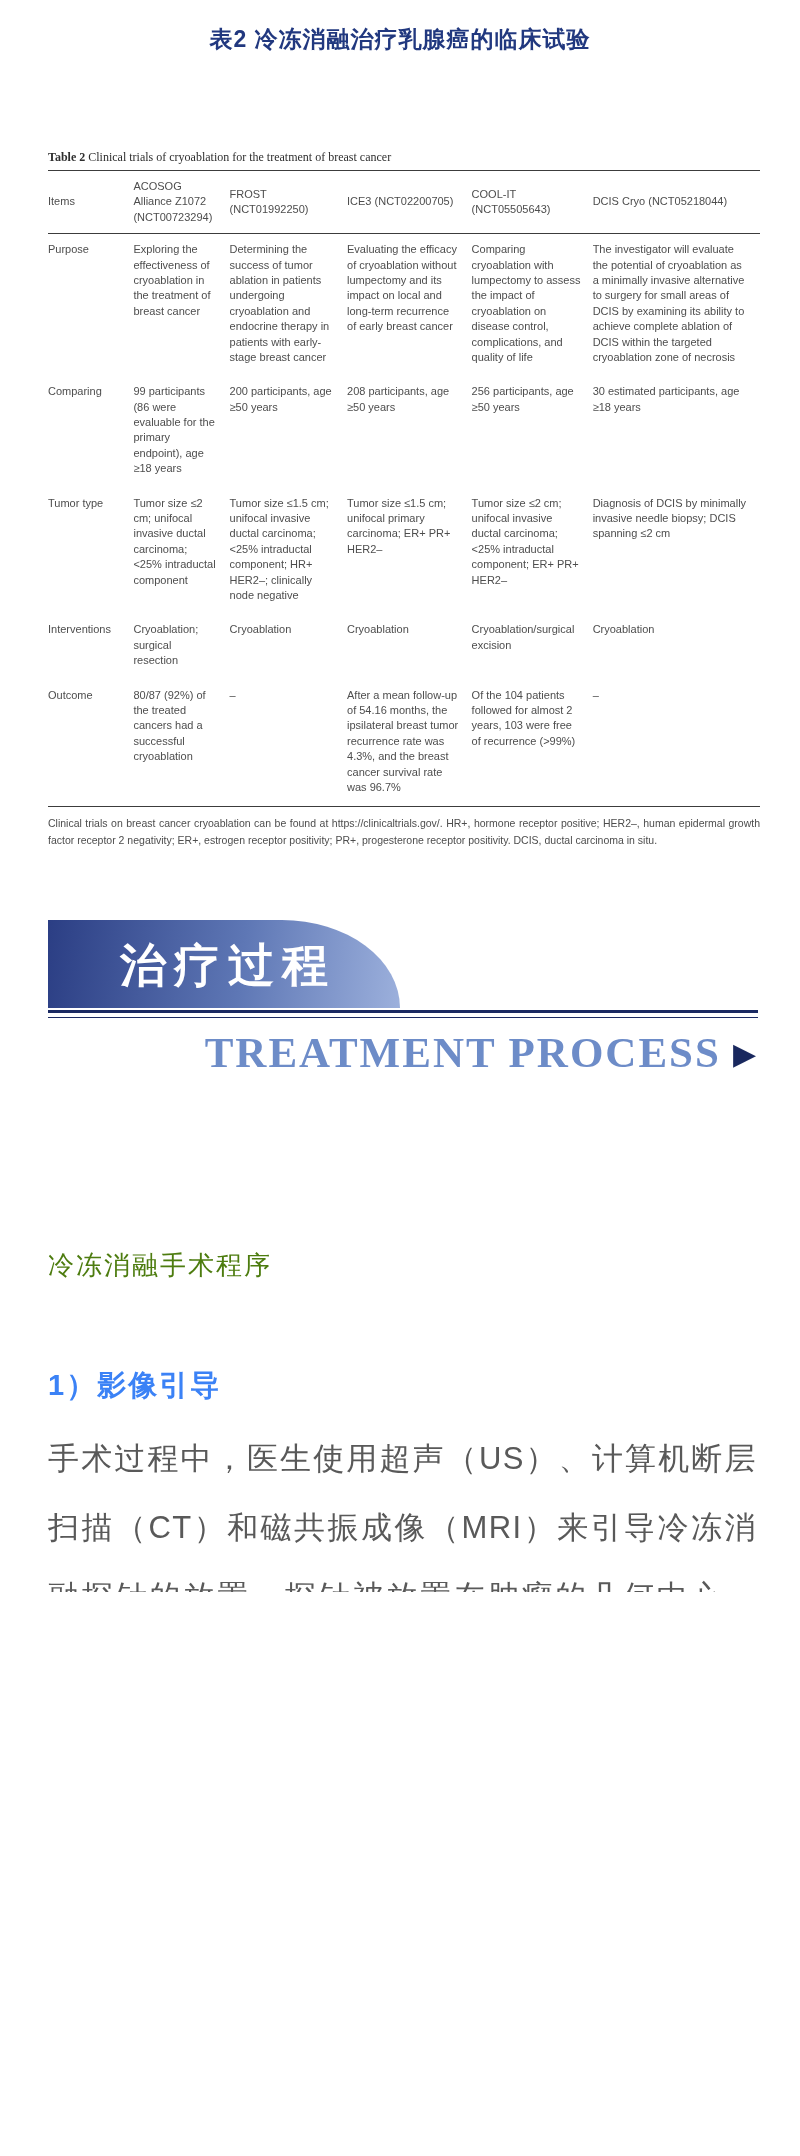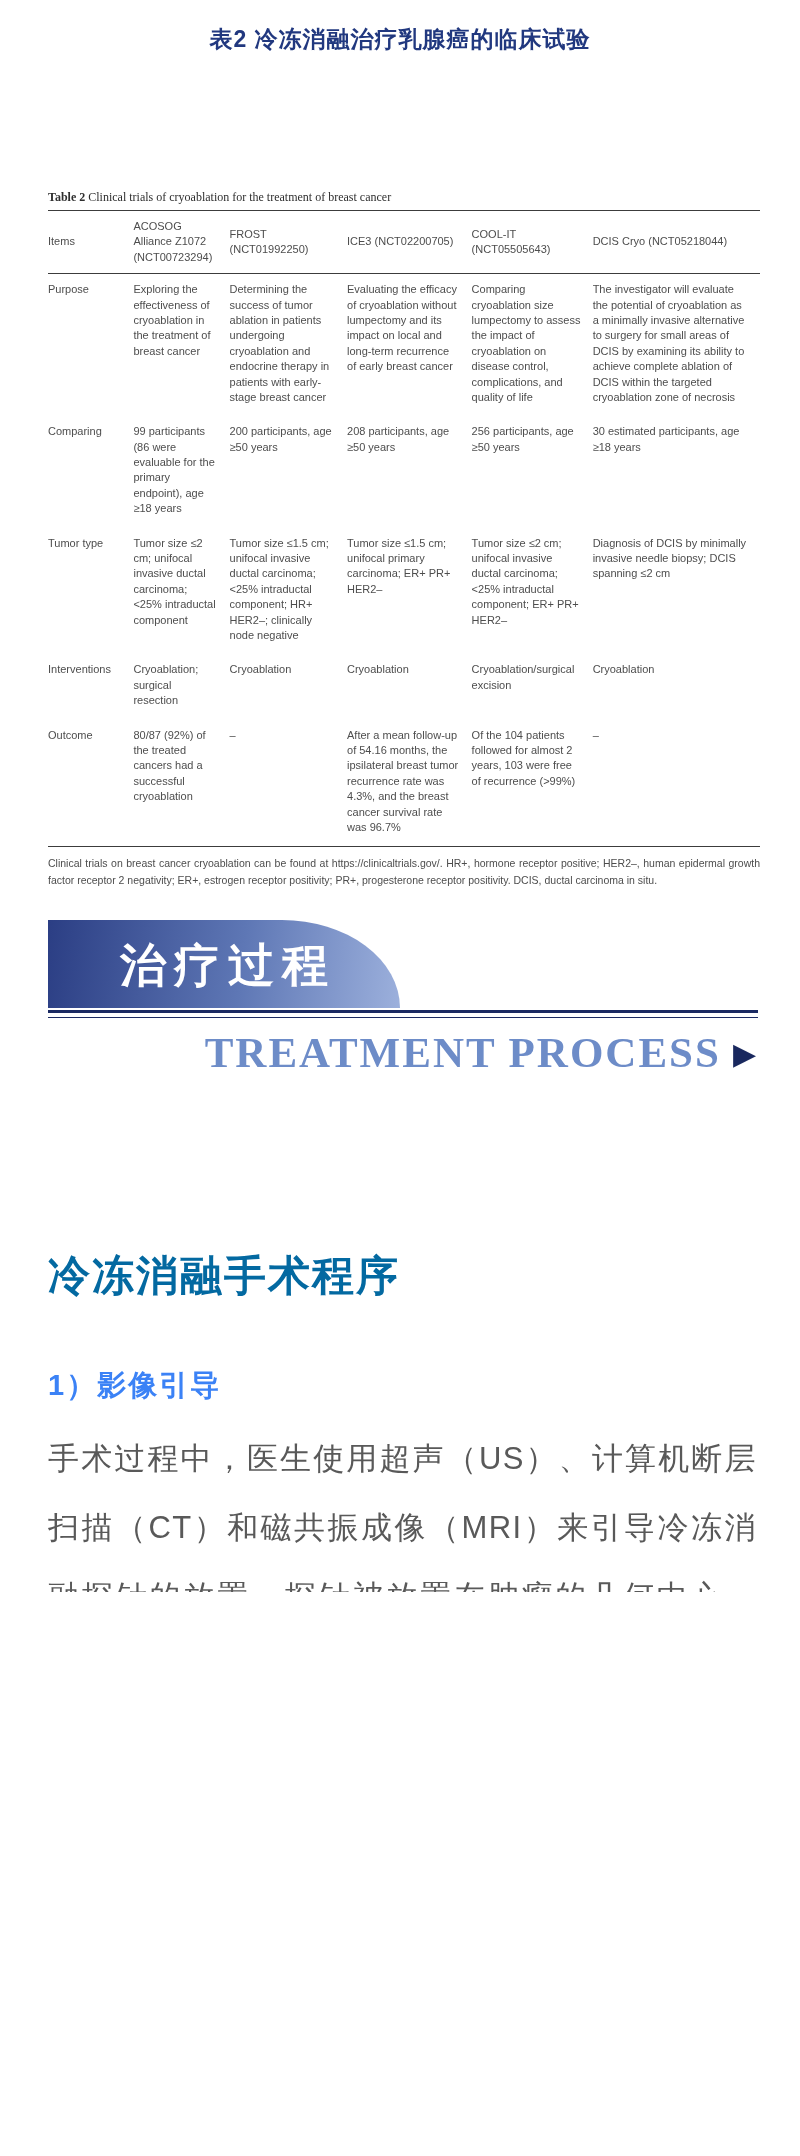--- a/index.html
+++ b/index.html
@@ -5,21 +5,21 @@
   html,body{margin:0;padding:0;background:#ffffff;}
   .page{position:relative;width:800px;height:1592px;background:#ffffff;overflow:hidden;
         font-family:"Liberation Sans","DejaVu Sans",sans-serif;}
 
   
   .page-title{position:absolute;top:24px;left:0;width:100%;text-align:center;
     font-size:23px;font-weight:bold;color:#21387f;letter-spacing:1px;}
 
   
   .table-figure{position:absolute;top:150px;left:48px;width:712px;color:#4d4d4d;
-    filter:blur(0.25px);margin-top:40px;}
+    filter:blur(0.25px);}
   .tbl-caption{font-family:"Liberation Serif","DejaVu Serif",serif;font-size:12px;color:#2e2e2e;
     padding-bottom:5px;border-bottom:1.6px solid #3c3c3c;}
   .cap-b{font-weight:bold;}
   table.trials{width:100%;border-collapse:collapse;table-layout:fixed;
     font-size:11px;line-height:1.4;border-bottom:1.6px solid #3c3c3c;}
   col.c0{width:12%;}col.c1{width:13.5%;}col.c2{width:16.5%;}col.c3{width:17.5%;}
   col.c4{width:17%;}col.c5{width:23.5%;}
   table.trials th{font-weight:normal;text-align:left;vertical-align:middle;
     padding:8px 12px 8px 0;border-bottom:1.4px solid #3c3c3c;color:#4d4d4d;}
   table.trials td{vertical-align:top;text-align:left;padding:8px 12px 11px 0;color:#4d4d4d;}
@@ -35,22 +35,22 @@
     line-height:92px;padding-left:72px;}
   .double-line{position:absolute;top:1010px;left:48px;width:710px;height:4px;
     border-top:3px solid #1b2a63;border-bottom:1.5px solid #1b2a63;}
   .banner-en{position:absolute;top:1028px;right:44px;text-align:right;white-space:nowrap;}
   .banner-en-text{font-family:"Liberation Serif","DejaVu Serif",serif;font-weight:bold;
     font-size:43px;color:#6d8cc8;letter-spacing:2px;}
   .banner-arrow{font-family:"DejaVu Sans",sans-serif;font-size:30px;color:#19285e;
     margin-left:12px;position:relative;top:-3px;}
 
   
-  .section-heading{position:absolute;top:1248px;left:48px;font-size:42px;font-weight:bold;
-    color:#0369a1;letter-spacing:2px;}
+  .section-heading{position:absolute;top:1248px;left:48px;font-size:26px;font-weight:normal;
+    color:#4d7c0f;letter-spacing:2px;}
   .sub-title{position:absolute;left:48px;font-size:29px;font-weight:bold;color:#3b82f6;
     letter-spacing:2px;}
   .sub-1{top:1366px;}
   .sub-2{top:1788px;}
   .para{position:absolute;left:48px;width:709px;font-size:31px;color:#595959;
     line-height:69px;letter-spacing:1.5px;text-align:justify;}
   .para-1{top:1424px;}
   .para-2{top:1842px;}
 </style>
 </head>
@@ -82,21 +82,21 @@
             <th>COOL-IT (NCT05505643)</th>
             <th>DCIS Cryo (NCT05218044)</th>
           </tr>
         </thead>
       <tbody id="tbody-rows">
           <tr>
             <td>Purpose</td>
             <td>Exploring the effectiveness of cryoablation in the treatment of breast cancer</td>
             <td>Determining the success of tumor ablation in patients undergoing cryoablation and endocrine therapy in patients with early-stage breast cancer</td>
             <td>Evaluating the efficacy of cryoablation without lumpectomy and its impact on local and long-term recurrence of early breast cancer</td>
-            <td>Comparing cryoablation size lumpectomy to assess the impact of cryoablation on disease control, complications, and quality of life</td>
+            <td>Comparing cryoablation with lumpectomy to assess the impact of cryoablation on disease control, complications, and quality of life</td>
             <td>The investigator will evaluate the potential of cryoablation as a minimally invasive alternative to surgery for small areas of DCIS by examining its ability to achieve complete ablation of DCIS within the targeted cryoablation zone of necrosis</td>
           </tr>
           <tr>
             <td>Comparing</td>
             <td>99 participants (86 were evaluable for the primary endpoint), age ≥18 years</td>
             <td>200 participants, age ≥50 years</td>
             <td>208 participants, age ≥50 years</td>
             <td>256 participants, age ≥50 years</td>
             <td>30 estimated participants, age ≥18 years</td>
           </tr>

